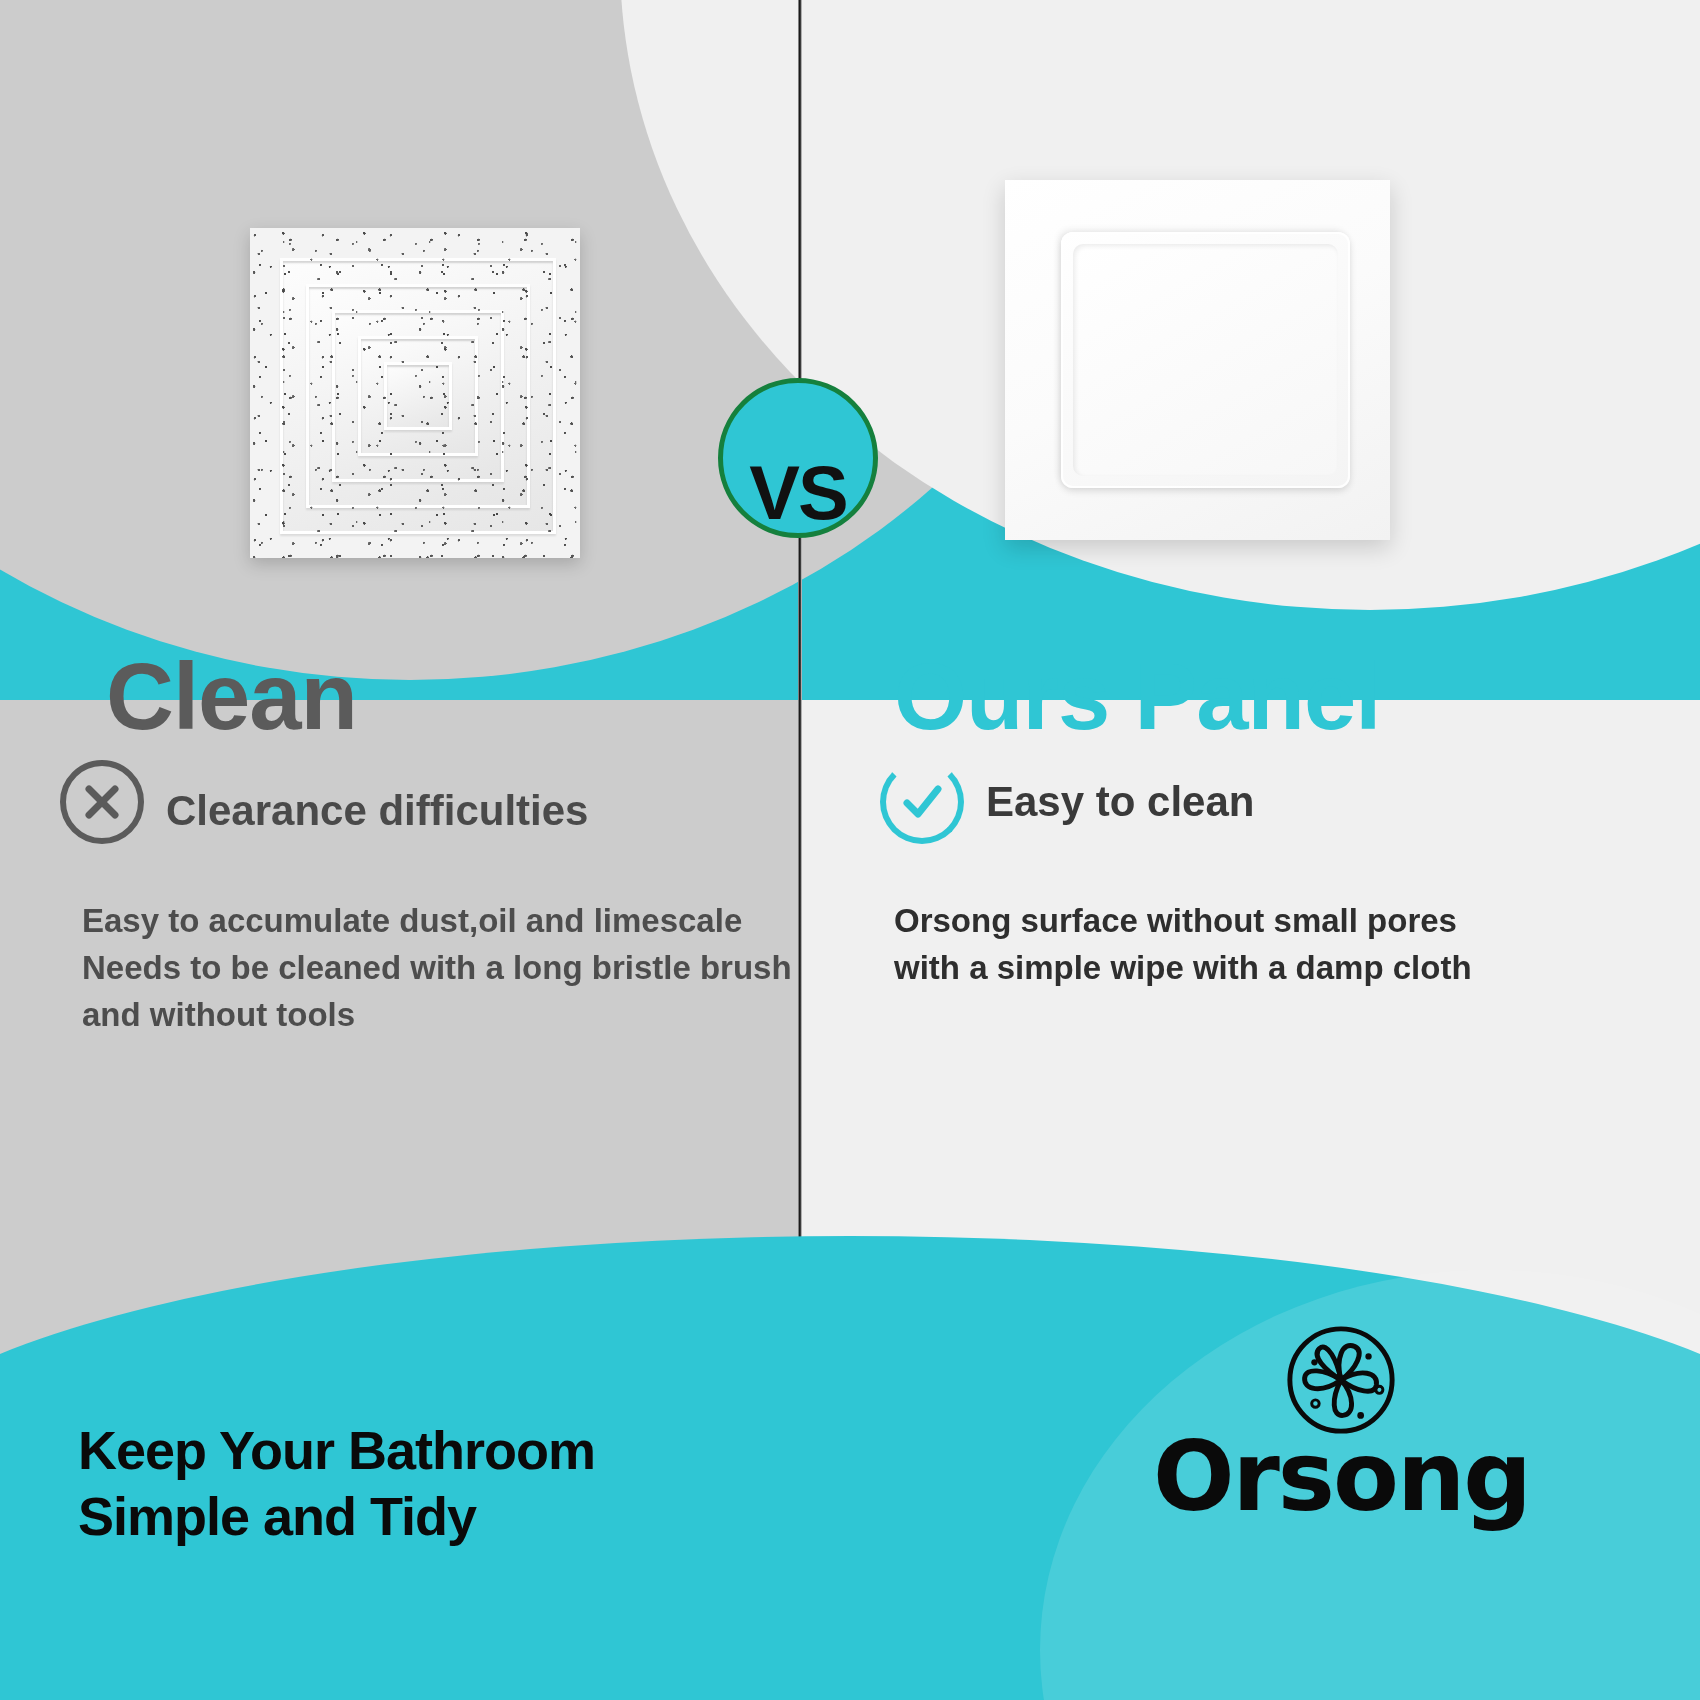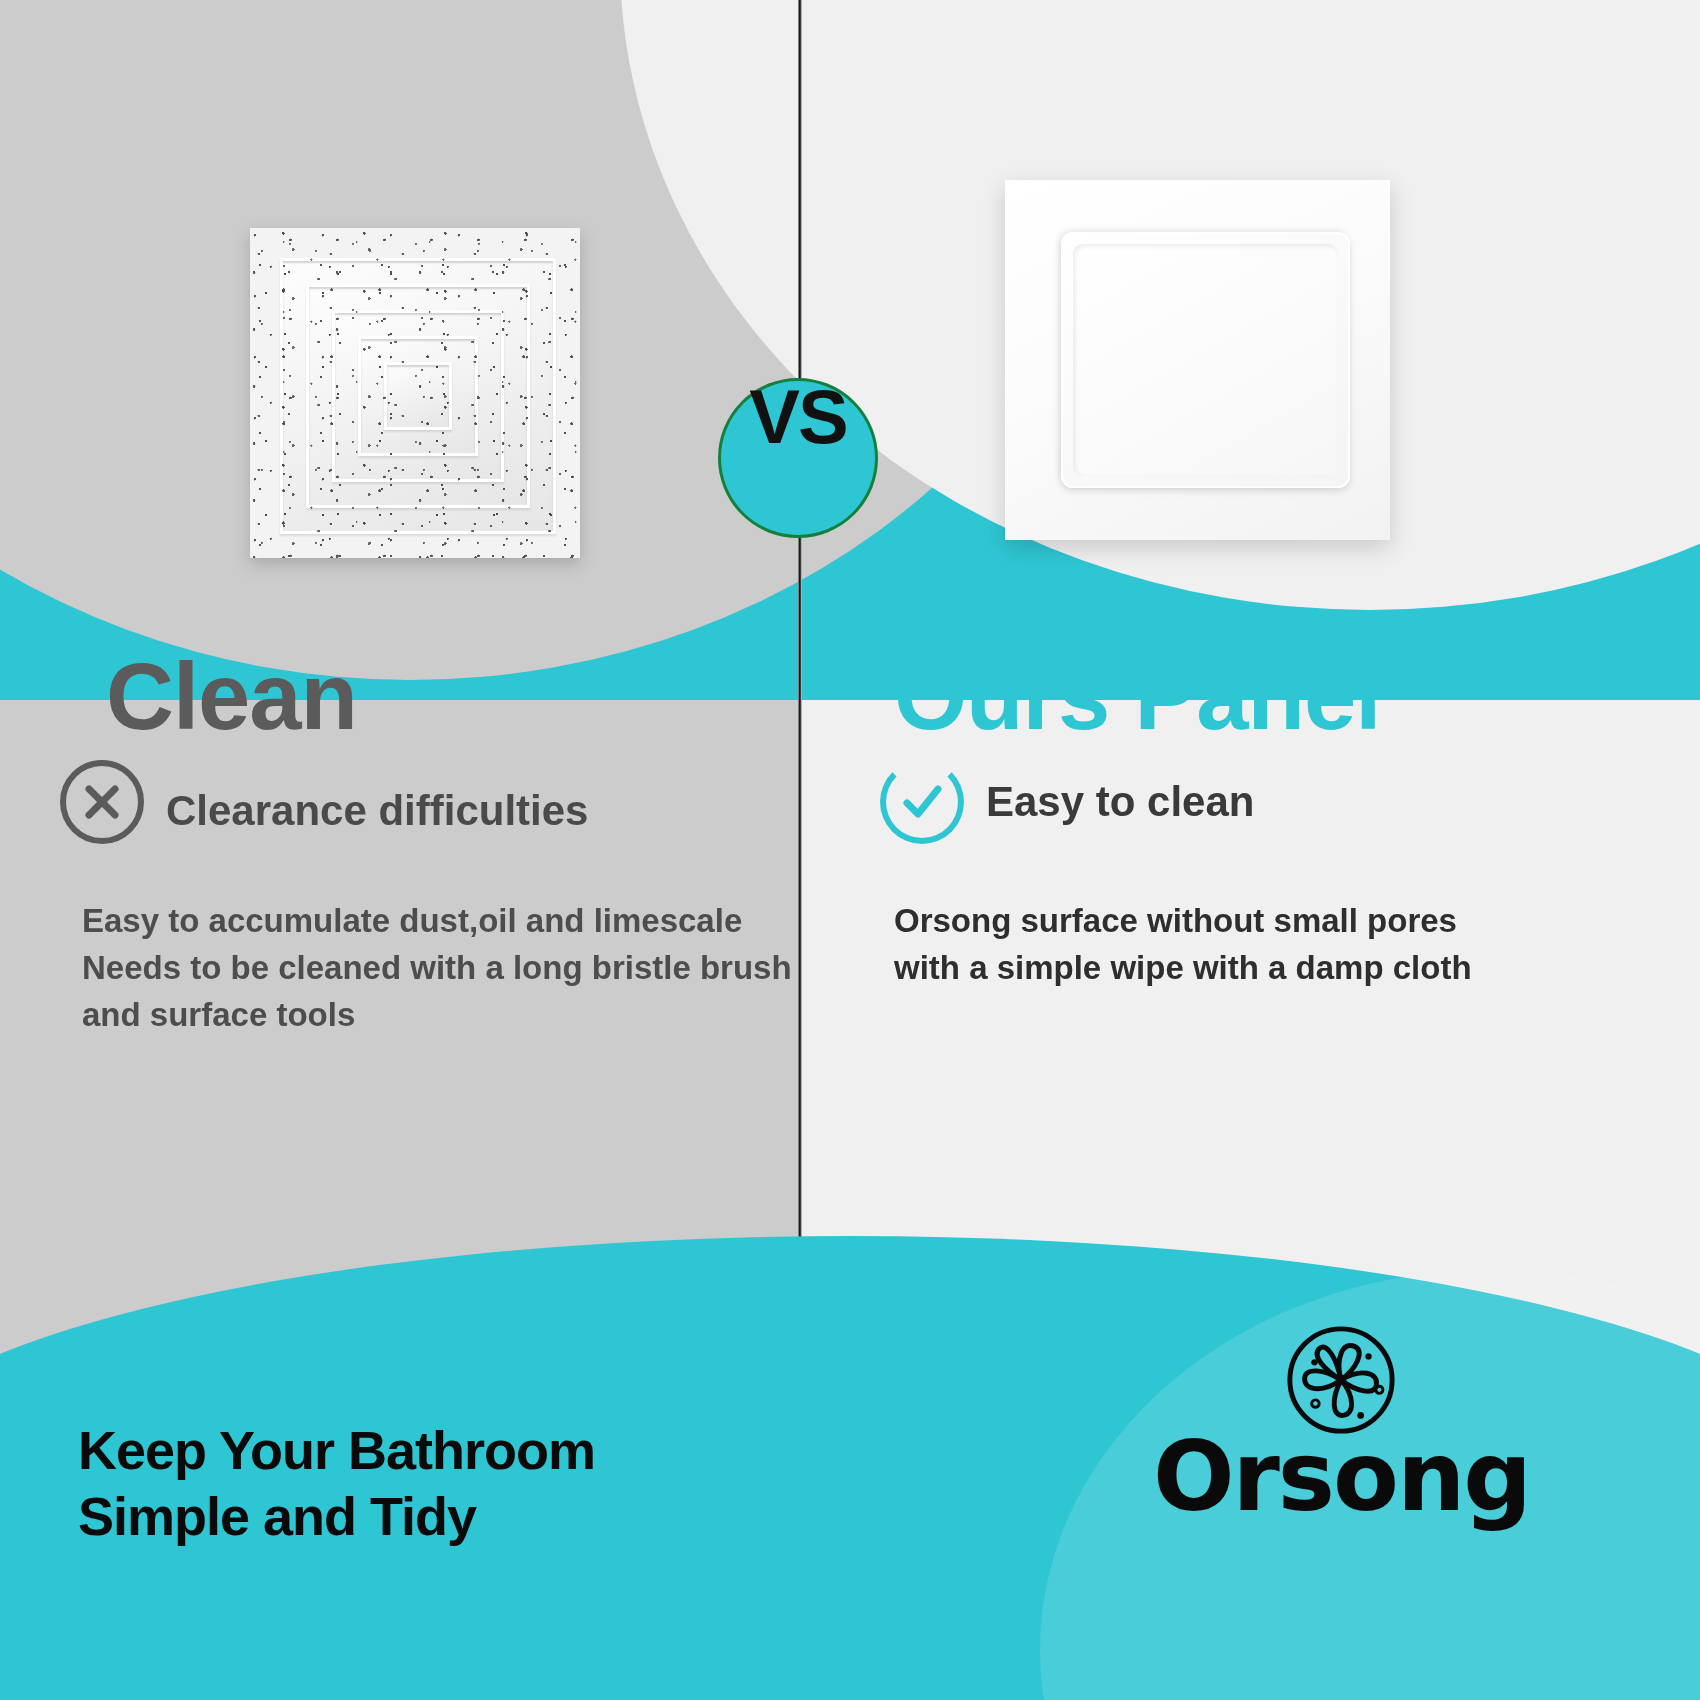--- a/index.html
+++ b/index.html
@@ -113,23 +113,23 @@
     background:linear-gradient(150deg,#ffffff,#f7f7f7);
     border-radius:10px;
     box-shadow:inset 2px 2px 5px rgba(0,0,0,.08);
   }
 
   
   .vs-badge{
     position:absolute;left:718px;top:378px;
     width:160px;height:160px;border-radius:50%;
     background:var(--teal,#2fc6d4);
-    border:3px solid #15803d;
+    border:5px solid #15803d;
     box-sizing:border-box;
-    display:flex;align-items:flex-start;justify-content:center;
+    display:flex;align-items:flex-end;justify-content:center;
     z-index:20;
   }
   .vs-badge span{
     font-family:"Liberation Sans", sans-serif;
     font-weight:bold;font-size:76px;color:#111;
     letter-spacing:-2px;line-height:1;
     transform:translateY(-2px);
   }
 
   
@@ -255,21 +255,21 @@
           <line x1="8" y1="8" x2="34" y2="34" stroke="#5b5b5b" stroke-width="7" stroke-linecap="round"></line>
           <line x1="34" y1="8" x2="8" y2="34" stroke="#5b5b5b" stroke-width="7" stroke-linecap="round"></line>
         </svg>
       </div>
       <div class="feature-label">Clearance difficulties</div>
     </div>
 
     <div class="body-text">
       <div>Easy to accumulate dust,oil and limescale</div>
       <div>Needs to be cleaned with a long bristle brush</div>
-      <div>and surface tools</div>
+      <div>and without tools</div>
     </div>
   </div>
 
   <div class="col col-right">
     <div class="heading teal">Ours Panel</div>
 
     <div class="feature-row">
       <div class="badge-icon check">
         <svg width="46" height="46" viewBox="0 0 46 46" aria-hidden="true">
           <polyline points="8,24 19,35 39,10" fill="none" stroke="#2fc6d4" stroke-width="7" stroke-linecap="round" stroke-linejoin="round"></polyline>

